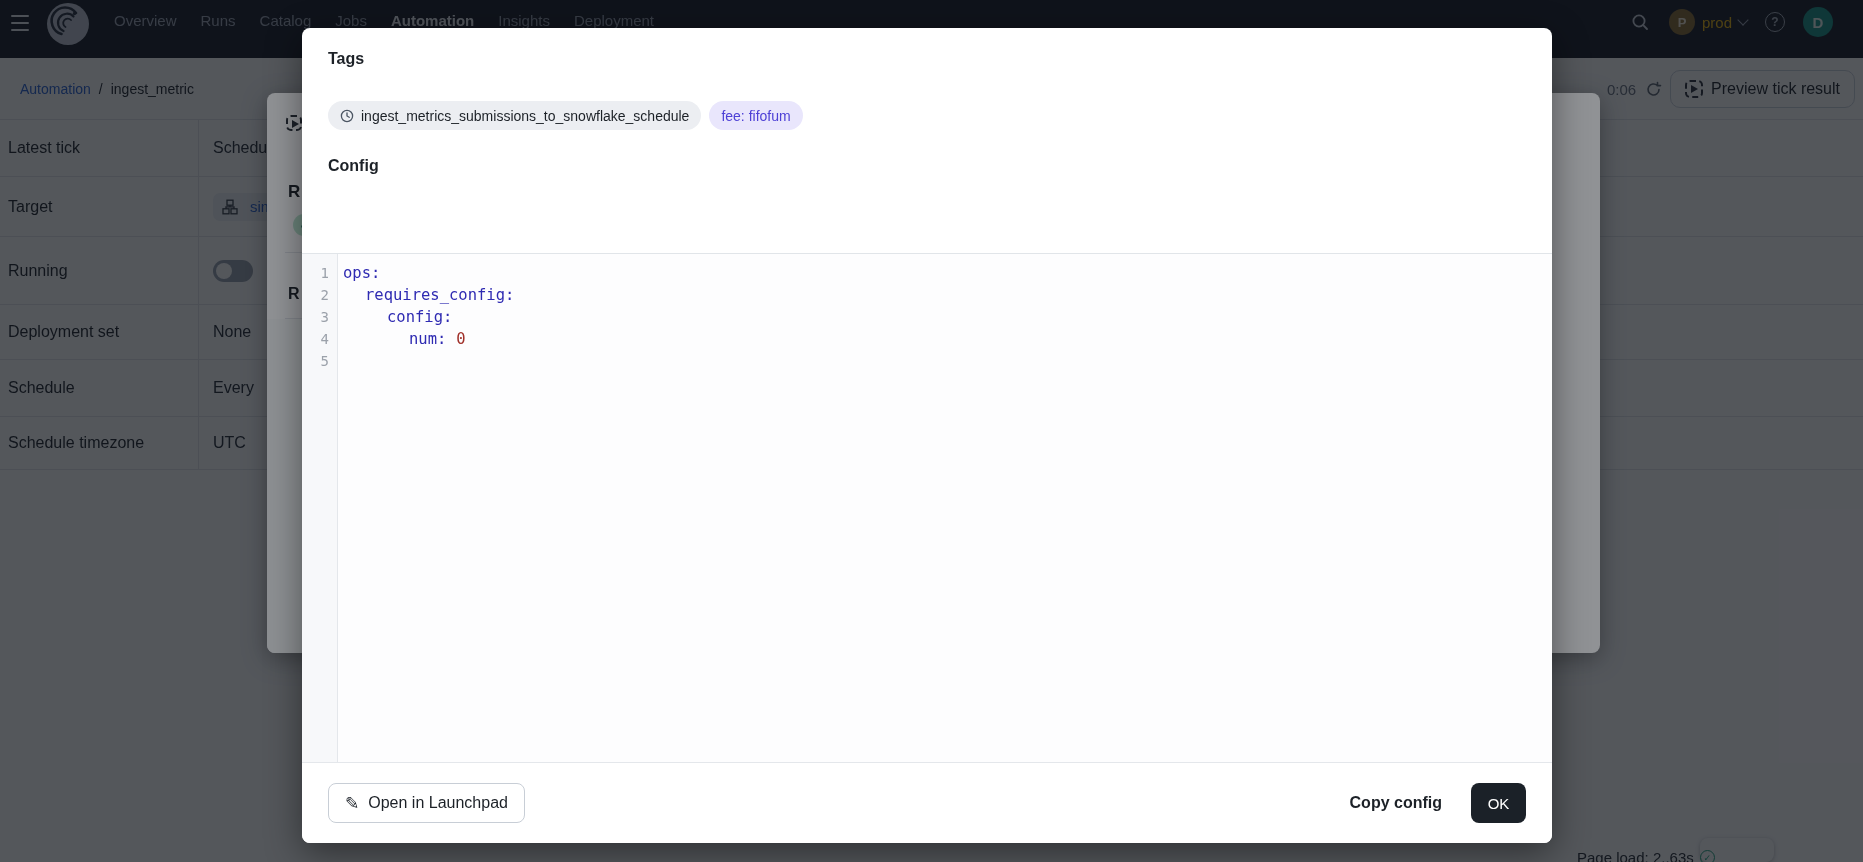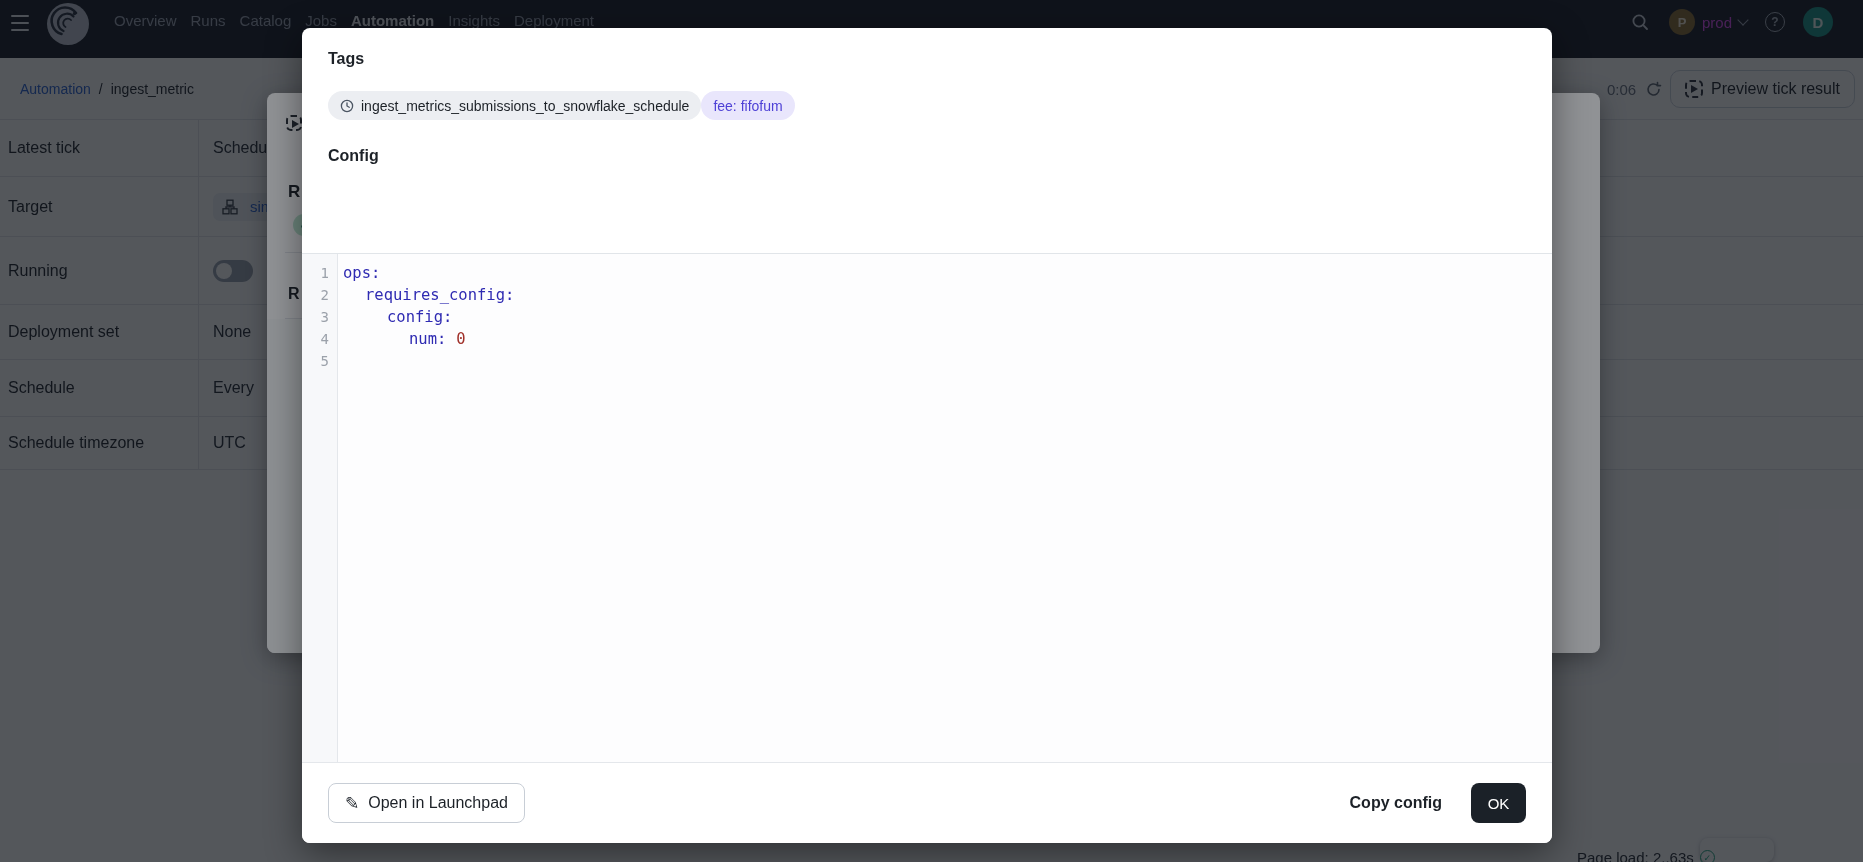--- a/index.html
+++ b/index.html
@@ -15,31 +15,31 @@
   .viewport{position:relative;width:1863px;height:862px;overflow:hidden}
 
   
   .base{position:absolute;inset:0;background:#fff}
   .topnav{position:absolute;left:0;top:0;width:1863px;height:58px;background:var(--nav-bg);
     display:flex;align-items:flex-start}
   .hamburger{margin:13px 0 0 8px;width:24px;height:20px;display:flex;flex-direction:column;
     justify-content:space-between;padding:2px 3px;cursor:pointer}
   .hamburger i{display:block;height:2.4px;border-radius:2px;background:#E4E7ED}
   .logo{margin:2px 0 0 14px}
-  .navitems{display:flex;gap:14px;margin:11px 0 0 24px}
+  .navitems{display:flex;gap:24px;margin:11px 0 0 24px}
   .nav-item{font-size:15px;font-weight:500;color:#9DA3B3;cursor:pointer;line-height:20px}
   .nav-item.active{color:#F4F6FA;font-weight:700}
   .nav-right{position:absolute;right:30px;top:0;height:44px;display:flex;align-items:center;gap:18px}
   .icon-btn{width:22px;height:22px;display:flex;align-items:center;justify-content:center;cursor:pointer}
   .env{display:flex;align-items:center;gap:7px;cursor:pointer}
   .avatar{border-radius:50%;display:flex;align-items:center;justify-content:center;
     font-weight:700;color:#F2E9D4}
   .avatar.env-a{width:26px;height:26px;background:var(--avatar-env);font-size:13px}
   .avatar.user-a{width:30px;height:30px;background:var(--avatar-user);color:#EAF7F3;font-size:15px}
-  .env-name{font-size:15px;color:#d946ef}
+  .env-name{font-size:15px;color:#eab308}
   .chev{width:8px;height:8px;border-right:1.6px solid #9AA1B0;border-bottom:1.6px solid #9AA1B0;
     transform:rotate(45deg);margin-top:-4px}
   .help{width:20px;height:20px;border:1.6px solid #A8AEBB;border-radius:50%;color:#A8AEBB;
     font-size:12px;font-weight:700;display:flex;align-items:center;justify-content:center;cursor:pointer}
 
   .pagehead{position:absolute;left:0;top:58px;width:1863px;height:62px;background:#fff;
     border-bottom:1px solid var(--border);display:flex;align-items:center}
   .breadcrumb{margin-left:20px;font-size:14px;font-weight:500;white-space:nowrap}
   .breadcrumb .bc-link{color:var(--link-blue);cursor:pointer}
   .bc-sep{color:var(--ink);margin:0 8px}
@@ -85,21 +85,21 @@
     border-bottom-left-radius:8px}
   .scrim-b{z-index:12}
 
   
   .modal{position:absolute;left:302px;top:28px;width:1250px;height:815px;background:#fff;
     border-radius:8px;z-index:13;box-shadow:0 10px 36px rgba(0,0,0,.45);overflow:hidden}
   .m-titlebar{height:60px;border-bottom:1px solid #E4E7EB;display:flex;align-items:center;padding-left:26px}
   .m-title{font-size:20px;font-weight:600;color:var(--ink)}
   .m-section{padding:22px 14px 0 26px}
   .m-h{font-size:16px;font-weight:700;color:var(--ink)}
-  .tagrow{display:flex;gap:0;margin-top:23px}
+  .tagrow{display:flex;gap:8px;margin-top:33px}
   .tag{display:flex;align-items:center;gap:7px;height:29px;border-radius:15px;
     padding:0 12px;font-size:14px}
   .tag.gray{background:var(--tag-gray-bg);color:var(--ink)}
   .tag.purple{background:var(--tag-purple-bg);color:var(--tag-purple-text)}
   .m-config{margin-top:27px}
   .editor{position:absolute;left:0;top:225px;width:1250px;height:509px;border-top:1px solid #E1E5E9;
     background:#FDFDFE;font-family:"DejaVu Sans Mono","Liberation Mono",monospace;cursor:text}
   .gutter-bg{position:absolute;left:0;top:0;width:36px;height:100%;background:#F7F8FA;
     border-right:1px solid #E4E7EB}
   .code-lines{position:relative;padding-top:8px}

